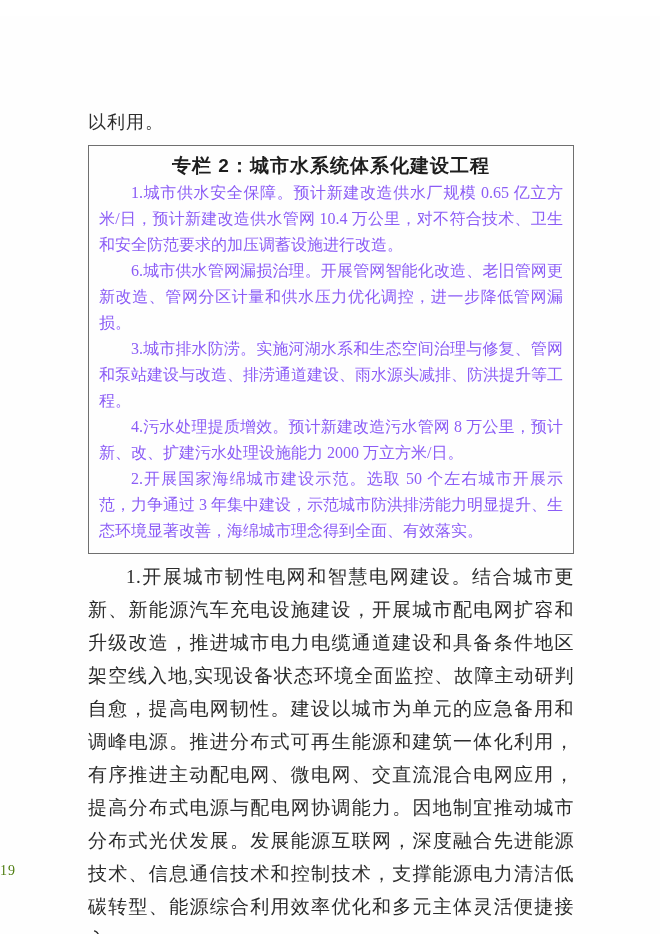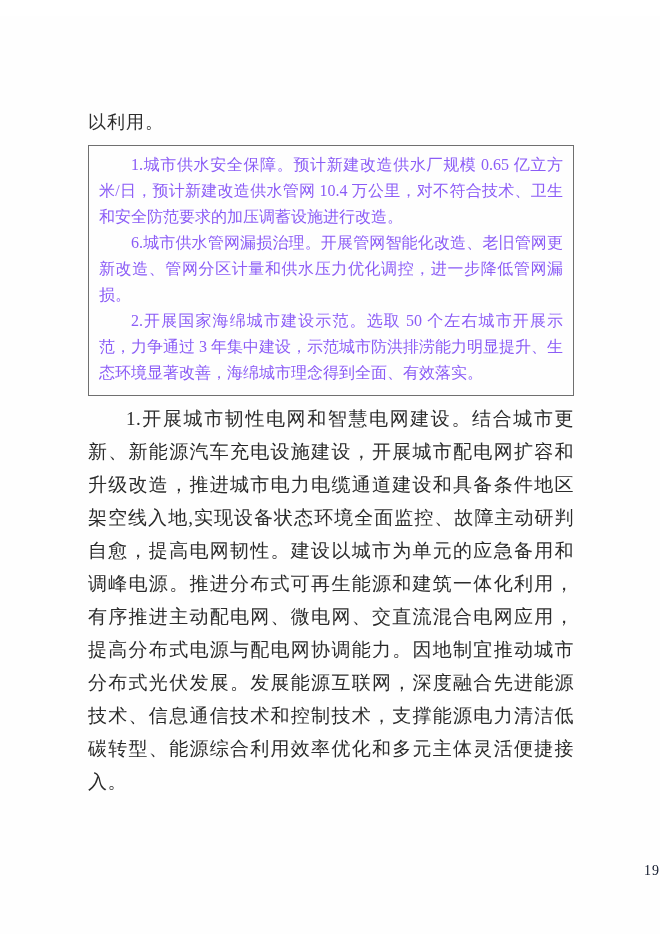--- a/index.html
+++ b/index.html
@@ -67,38 +67,41 @@
     text-align: justify;
     text-indent: 2em;
     letter-spacing: 0.5px;
     color: #2b2b2b;
   }
   .page-number {
     position: absolute;
     left: 0;
     right: 0;
     top: 847px;
-    text-align: right;
+    text-align: left;
     font-size: 14px;
-    color: #0f172a;
+    color: #4d7c0f;
     letter-spacing: 1px;
   }
 </style>
 </head>
 <body>
 
 <div class="page">
   <div class="content">
 
     <div class="intro-line">以利用。</div>
 
     <div class="feature-box">
+      <div class="feature-box-title">专栏 2：城市水系统体系化建设工程</div>
       <div class="feature-box-body">
           <p>1.城市供水安全保障。预计新建改造供水厂规模 0.65 亿立方米/日，预计新建改造供水管网 10.4 万公里，对不符合技术、卫生和安全防范要求的加压调蓄设施进行改造。</p>
           <p>6.城市供水管网漏损治理。开展管网智能化改造、老旧管网更新改造、管网分区计量和供水压力优化调控，进一步降低管网漏损。</p>
+          <p>3.城市排水防涝。实施河湖水系和生态空间治理与修复、管网和泵站建设与改造、排涝通道建设、雨水源头减排、防洪提升等工程。</p>
+          <p>4.污水处理提质增效。预计新建改造污水管网 8 万公里，预计新、改、扩建污水处理设施能力 2000 万立方米/日。</p>
           <p>2.开展国家海绵城市建设示范。选取 50 个左右城市开展示范，力争通过 3 年集中建设，示范城市防洪排涝能力明显提升、生态环境显著改善，海绵城市理念得到全面、有效落实。</p>
         </div>
     </div>
 
 
     <div class="body-paragraphs">
         <p>1.开展城市韧性电网和智慧电网建设。结合城市更新、新能源汽车充电设施建设，开展城市配电网扩容和升级改造，推进城市电力电缆通道建设和具备条件地区架空线入地,实现设备状态环境全面监控、故障主动研判自愈，提高电网韧性。建设以城市为单元的应急备用和调峰电源。推进分布式可再生能源和建筑一体化利用，有序推进主动配电网、微电网、交直流混合电网应用，提高分布式电源与配电网协调能力。因地制宜推动城市分布式光伏发展。发展能源互联网，深度融合先进能源技术、信息通信技术和控制技术，支撑能源电力清洁低碳转型、能源综合利用效率优化和多元主体灵活便捷接入。</p>
       </div>
 
   </div>

